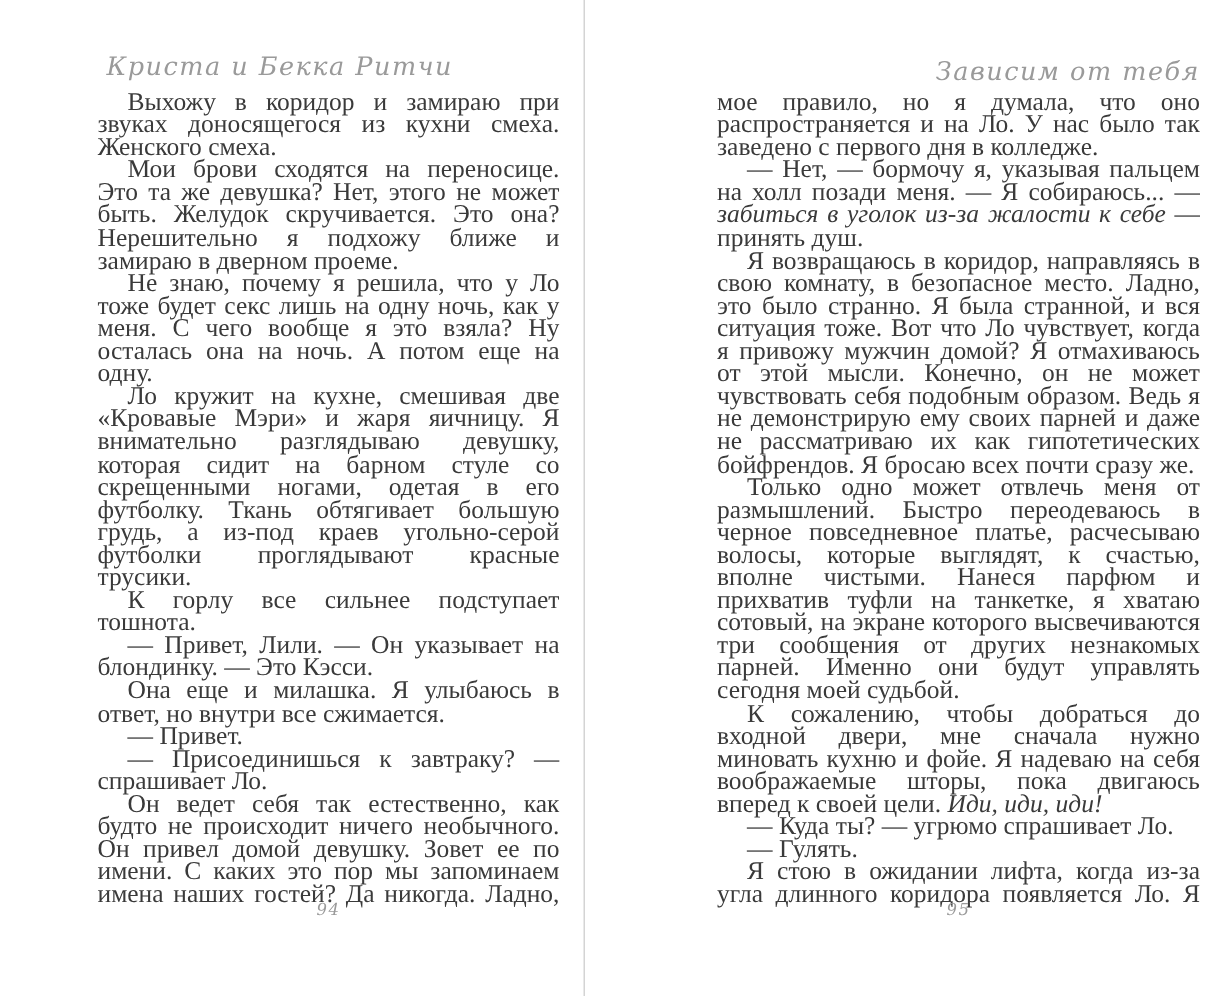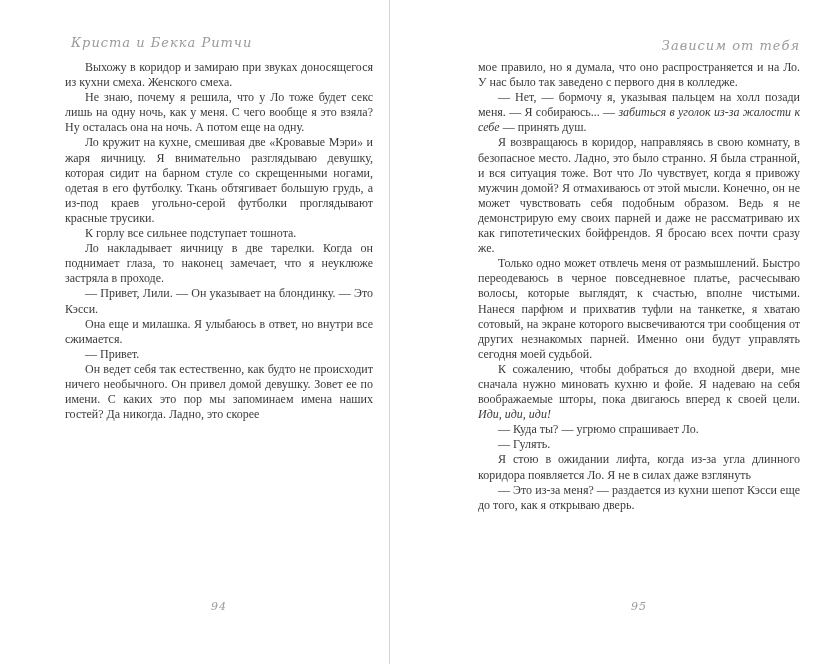--- a/index.html
+++ b/index.html
@@ -23,33 +23,33 @@
   }
   .page{position:absolute;top:0;height:664px;}
   .page-left{left:65px;width:308px;}
   .page-right{left:446px;width:322px;margin-left:32px;}
 
   .running-header{
     position:absolute;
     font-family:"DejaVu Serif", serif;
     font-style:italic;
     color:var(--ornament-text);
-    font-size:13px;
+    font-size:17px;
     letter-spacing:1px;
     white-space:nowrap;
   }
   .header-left{top:35px;left:6px;}
   .header-right{top:38px;right:0;}
 
   .page-body{
     position:absolute;
     top:60px;left:0;right:0;
     height:546px;
     overflow:hidden;
-    font-size:12px;
+    font-size:17px;
     line-height:15.1px;
     color:var(--body-text);
     text-align:justify;
   }
   .page-body p{margin:0;text-indent:20px;}
   .page-body p.no-indent{text-indent:0;}
   .page-body em{font-style:italic;}
 
   .page-number{
     position:absolute;
@@ -64,27 +64,28 @@
 </style>
 </head>
 <body>
 
 <div class="spread">
 
   <div class="page page-left">
     <div class="running-header header-left">Криста и Бекка Ритчи</div>
     <div class="page-body">
         <p><span>Выхожу в коридор и замираю при звуках доносящегося из кухни смеха. Женского смеха.</span></p>
+        <p><span>Мои брови сходятся на переносице. Это та же девушка? Нет, этого не может быть. Желудок скручивается. Это она? Нерешительно я подхожу ближе и замираю в дверном проеме.</span></p>
         <p><span>Не знаю, почему я решила, что у Ло тоже будет секс лишь на одну ночь, как у меня. С чего вообще я это взяла? Ну осталась она на ночь. А потом еще на одну.</span></p>
         <p><span>Ло кружит на кухне, смешивая две «Кровавые Мэри» и жаря яичницу. Я внимательно разглядываю девушку, которая сидит на барном стуле со скрещенными ногами, одетая в его футболку. Ткань обтягивает большую грудь, а из-под краев угольно-серой футболки проглядывают красные трусики.</span></p>
         <p><span>К горлу все сильнее подступает тошнота.</span></p>
-        <p><span>Ло накладывает яичницу в две тарелки. Когда он поднимает глаза, то наконец замечает, что я неуклюже застряла в проходе.</span></p>
         <p><span>— Привет, Лили. — Он указывает на блондинку. — Это Кэсси.</span></p>
         <p><span>Она еще и милашка. Я улыбаюсь в ответ, но внутри все сжимается.</span></p>
         <p><span>— Привет.</span></p>
+        <p><span>— Присоединишься к завтраку? — спрашивает Ло.</span></p>
         <p><span>Он ведет себя так естественно, как будто не происходит ничего необычного. Он привел домой девушку. Зовет ее по имени. С каких это пор мы запоминаем имена наших гостей? Да никогда. Ладно, это скорее</span></p>
       </div>
     <div class="page-number">94</div>
   </div>
 
   <div class="gutter-line"></div>
 
   <div class="page page-right">
     <div class="running-header header-right">Зависим от тебя</div>
     <div class="page-body">

